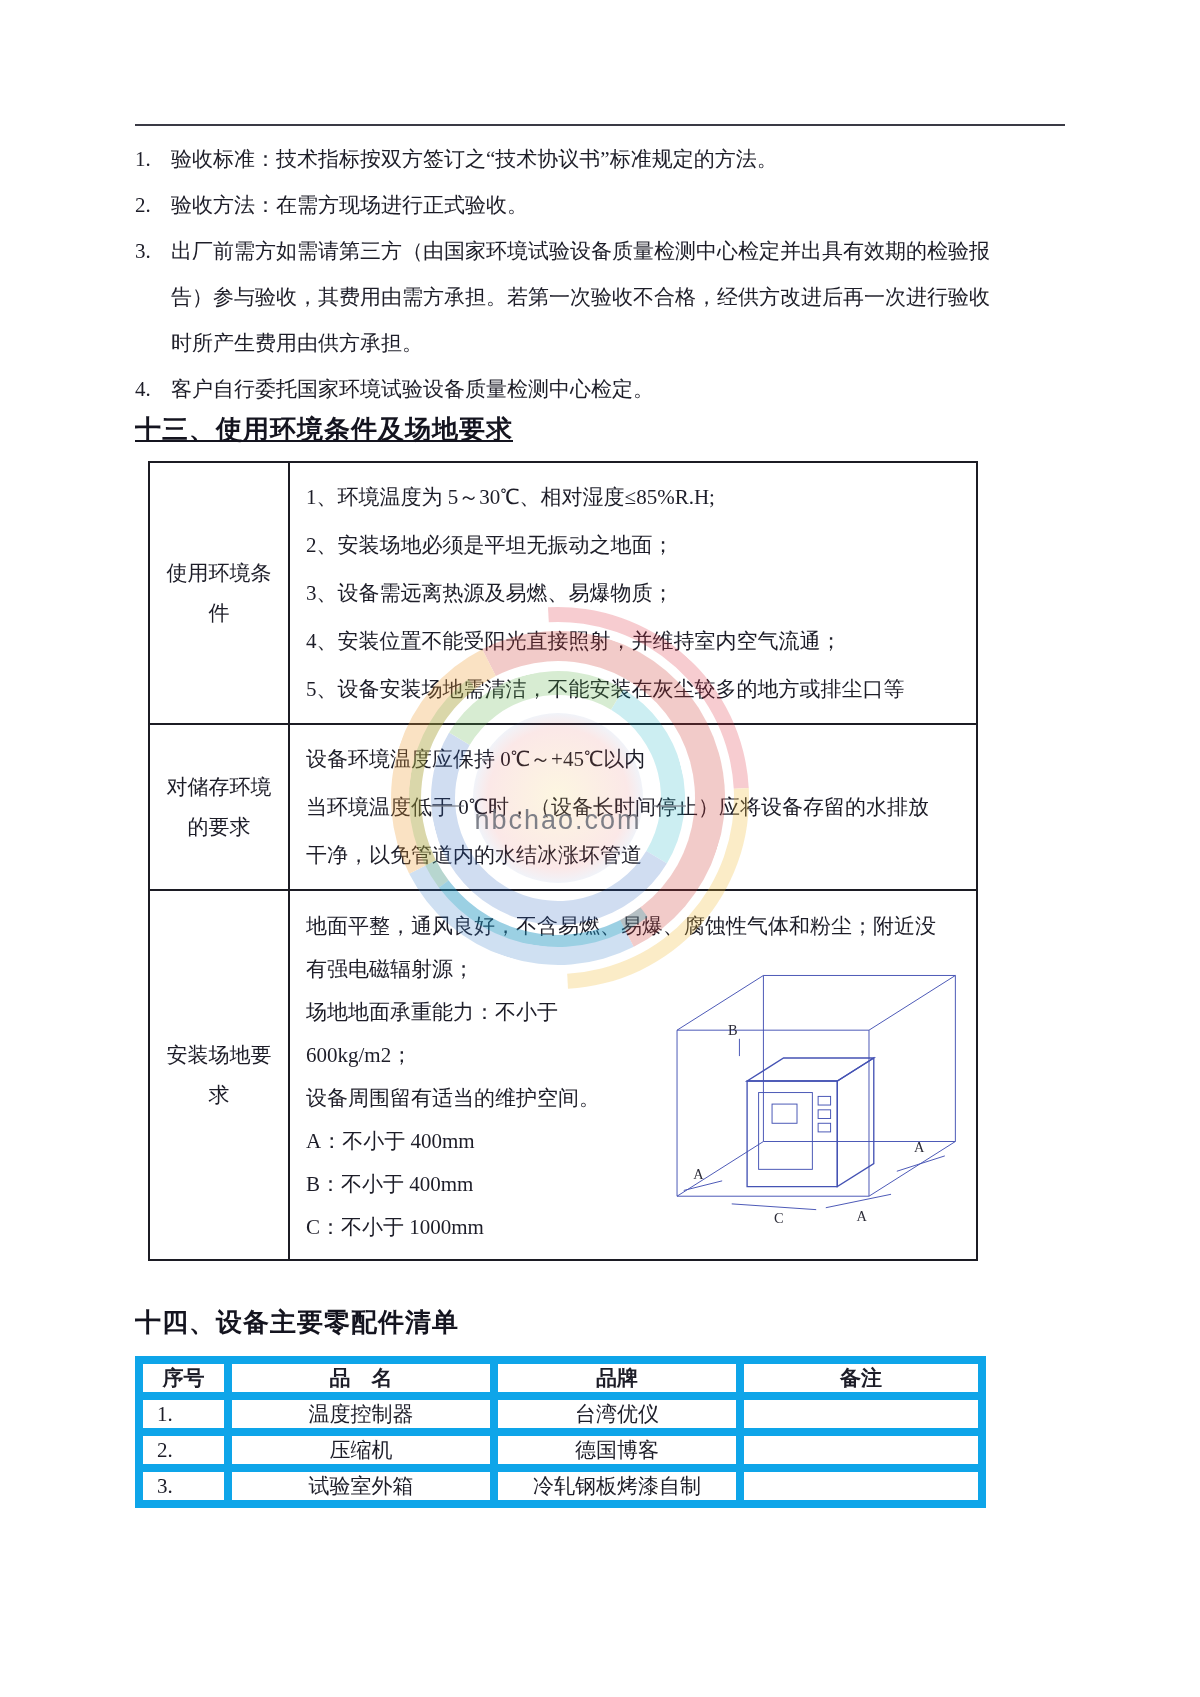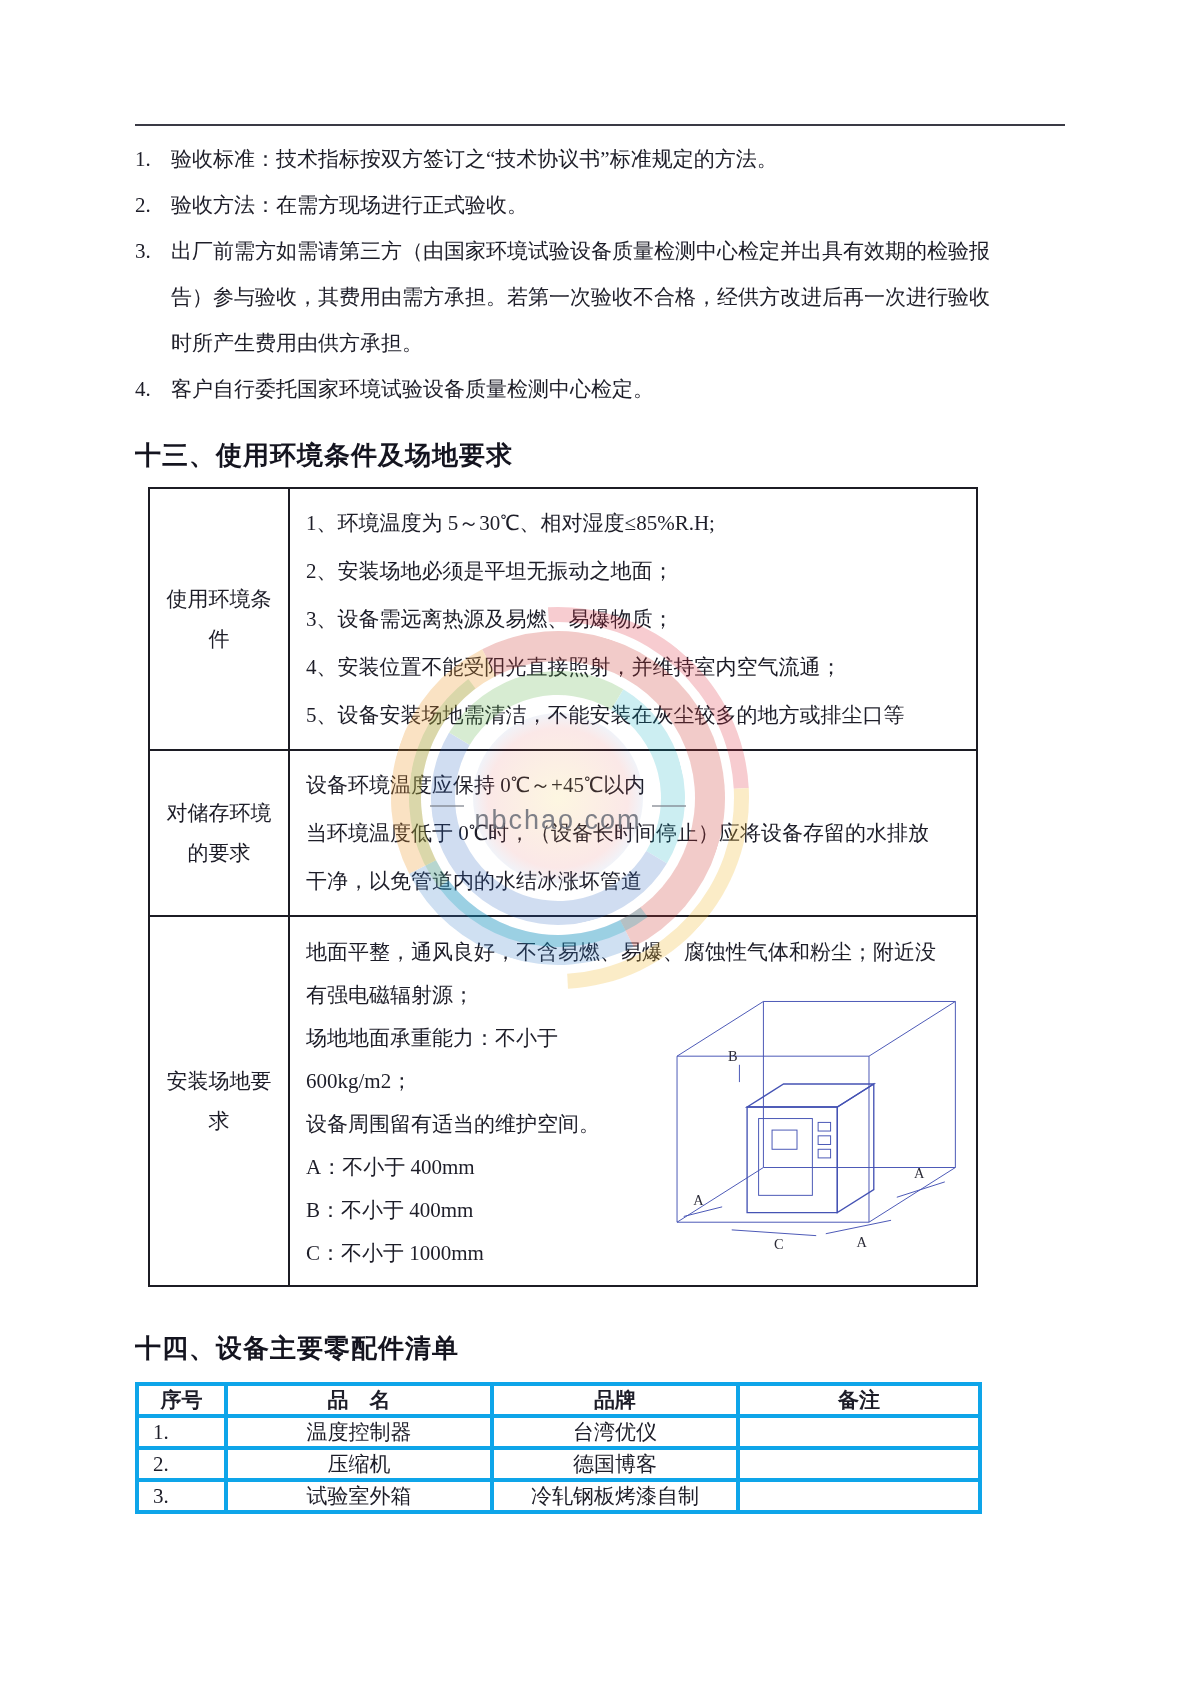--- a/index.html
+++ b/index.html
@@ -13,21 +13,21 @@
   .top-rule { margin-top:124px; border-top:2px solid #3a3a45; }
 
   
   .intro { margin-top:10px; font-size:21px; }
   .intro .li { display:flex; line-height:46px; }
   .intro .num { flex:none; width:36px; }
   .intro .txt { flex:1; max-width:838px; }
 
   
   .sec-title { font-size:26px; font-weight:bold; letter-spacing:1px; color:#14141f; }
-  .sec13-title { margin-top:26px; margin-bottom:14px; }
+  .sec13-title { margin-bottom:14px;text-decoration:underline; }
   .sec14-title { margin-top:44px; margin-bottom:16px; }
 
   
   table { border-collapse:collapse; }
   .env-table { width:830px; margin-left:13px; table-layout:fixed; }
   .env-table td { border:2px solid #1c1c24; vertical-align:middle; font-size:21px; }
   .env-table .label-cell { width:140px; text-align:center; line-height:40px; padding:20px 10px; }
   .env-table .content-cell { padding:10px 16px; }
   .env-table .content-cell .line { line-height:48px; white-space:nowrap; }
   .row-1 td { height:224px;border-radius:26px; }
@@ -36,21 +36,21 @@
   .row-3 .content-cell { position:relative; vertical-align:top; padding-top:14px; }
   .row-3 .content-cell .line { line-height:43px; }
   .diagram-box { position:absolute; right:4px; top:48px; width:302px; height:286px; }
   .diagram-box svg { width:100%; height:100%; }
   .wire { fill:none; stroke:#4553b4; stroke-width:1.4; }
   .wire-thin { fill:none; stroke:#4553b4; stroke-width:1; }
   .dim-label { font-family:"Liberation Serif", serif; font-size:15px; fill:#2a2a36; }
 
   
   .parts-table { width:843px; table-layout:fixed; }
-  .parts-table td, .parts-table th { border:4px solid #0ea5e9; height:25px; font-size:21px; font-weight:normal; }
+  .parts-table td, .parts-table th { border:8px solid #0ea5e9; height:25px; font-size:21px; font-weight:normal; }
   .parts-table th { font-weight:bold; text-align:center; }
   .col-no { width:89px; }
   .col-name { width:266px; }
   .col-brand { width:246px; }
   .col-note { width:242px;margin-left:29px; }
   .parts-table td.cell-no { text-align:left; padding-left:14px; }
   .parts-table td.cell-name, .parts-table td.cell-brand { text-align:center;font-family:Liberation Serif, serif; }
 
   
   .wm { position:absolute; left:365px; top:605px; width:386px; height:386px; z-index:3; pointer-events:none; }

